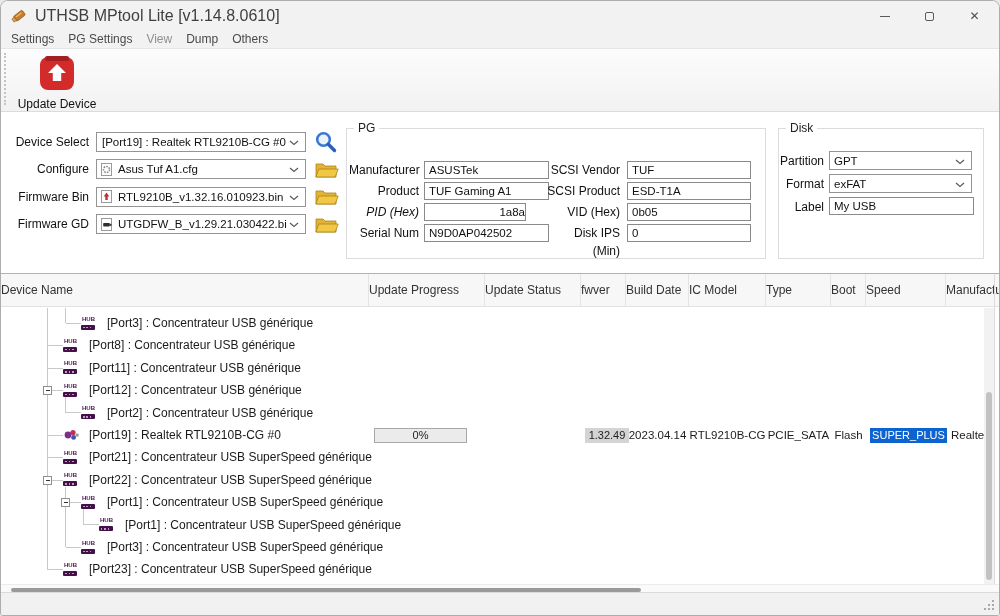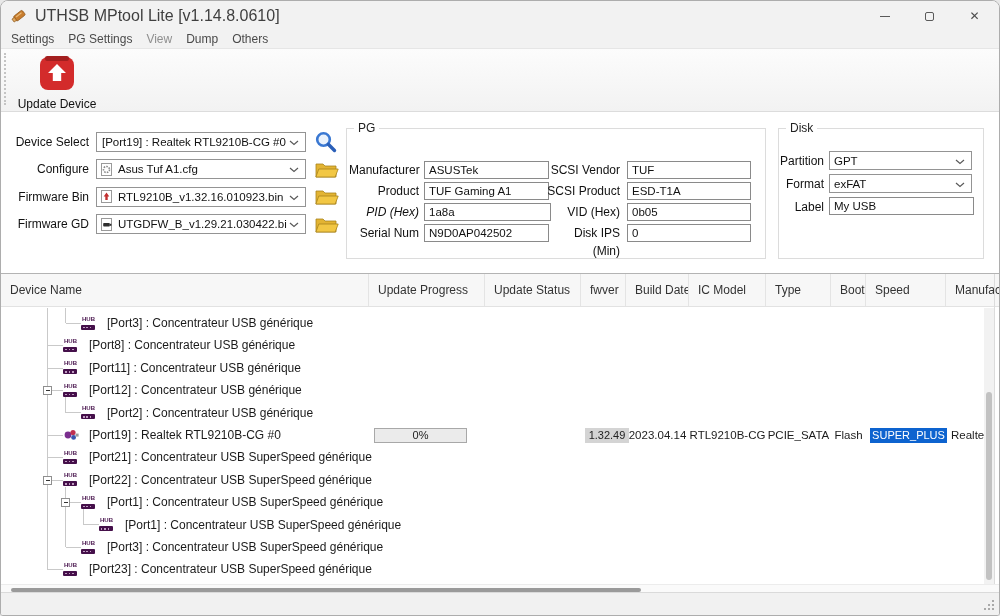--- a/index.html
+++ b/index.html
@@ -42,21 +42,21 @@
   .legend{position:absolute;top:-8px;left:7px;background:#fff;padding:0 4px;color:#222;font-size:12px}
   .gb-label{position:absolute;text-align:right;line-height:18px;color:#111}
   .tbox{position:absolute;height:18px;border:1px solid #8a8a8a;background:#fff;line-height:16px;
         padding-left:4px;font-size:11.5px;color:#111;white-space:nowrap;overflow:hidden}
   .sel{position:absolute;height:19px;border:1px solid #949494;background:#fff;display:flex;align-items:center}
   .sel .cval{flex:1;padding-left:4px;font-size:11.5px;color:#111}
   .sel .chev{flex:0 0 auto;margin-right:6px}
   
   .table{position:absolute;top:272px;left:0;width:1000px;height:321px;background:#fff;border-top:1px solid #b3b3b3}
   .thead{position:absolute;top:0;left:0;width:1000px;height:33px;background:#f7f7f7;border-bottom:1px solid #e2e2e2}
-  .hcell{position:absolute;top:0;height:32px;line-height:32px;padding-left:9px;color:#333;font-size:12px;
+  .hcell{position:absolute;top:0;height:32px;line-height:32px;color:#333;font-size:12px;
          border-right:1px solid #e4e4e4;white-space:nowrap;overflow:hidden;cursor:default}
   .tree{position:absolute;top:34px;left:0;width:983px;height:276px;overflow:hidden;background:#fff}
   .tl{position:absolute;background:#c9c9c9}
   .trow{position:absolute;left:0;width:983px;height:22.4px}
   .tname{position:absolute;top:0;line-height:22.4px;font-size:12px;color:#1a1a1a;white-space:nowrap}
   .ticon{position:absolute;top:4.5px}
   .expander{position:absolute;width:9px;height:9px;background:#fff;border:1px solid #8f8f8f;z-index:3}
   .expander::before{content:"";position:absolute;left:1.5px;top:3px;width:4px;height:1px;background:#333}
   .hub-icon{width:16px;height:14px;display:inline-block;position:relative}
   .hub-icon .t{position:absolute;top:-1px;left:1px;font-size:6px;font-weight:bold;color:var(--hub,#45104a)}
@@ -216,21 +216,21 @@
       </div>
 
     <div class="groupbox" id="pg-box" style="left:345px;top:16px;width:420px;height:131px">
       <span class="legend">PG</span>
       <div id="pg-fields">
           <span class="gb-label" style="left: 2px; width: 70px; top: 32px;">Manufacturer</span>
           <div class="tbox" style="left: 77px; top: 32px; width: 125px;">ASUSTek</div>
           <span class="gb-label" style="left: 2px; width: 70px; top: 53px;">Product</span>
           <div class="tbox" style="left: 77px; top: 53px; width: 125px;">TUF Gaming A1</div>
           <span class="gb-label" style="left: 2px; width: 70px; top: 74px; font-style: italic;">PID (Hex)</span>
-          <div class="tbox" style="left: 77px; top: 74px; width: 127px;">1a8a</div>
+          <div class="tbox" style="left: 77px; top: 74px; width: 102px; text-align: right;">1a8a</div>
           <span class="gb-label" style="left: 2px; width: 70px; top: 95px;">Serial Num</span>
           <div class="tbox" style="left: 77px; top: 95px; width: 125px;">N9D0AP042502</div>
           <span class="gb-label" style="left: 198px; width: 75px; top: 32px;">SCSI Vendor</span>
           <div class="tbox" style="left: 280px; top: 32px; width: 124px;">TUF</div>
           <span class="gb-label" style="left: 198px; width: 75px; top: 53px;">SCSI Product</span>
           <div class="tbox" style="left: 280px; top: 53px; width: 124px;">ESD-T1A</div>
           <span class="gb-label" style="left: 198px; width: 75px; top: 74px;">VID (Hex)</span>
           <div class="tbox" style="left: 280px; top: 74px; width: 124px;">0b05</div>
           <span class="gb-label" style="left: 198px; width: 75px; top: 95px;">Disk IPS (Min)</span>
           <div class="tbox" style="left: 280px; top: 95px; width: 124px;">0</div>

